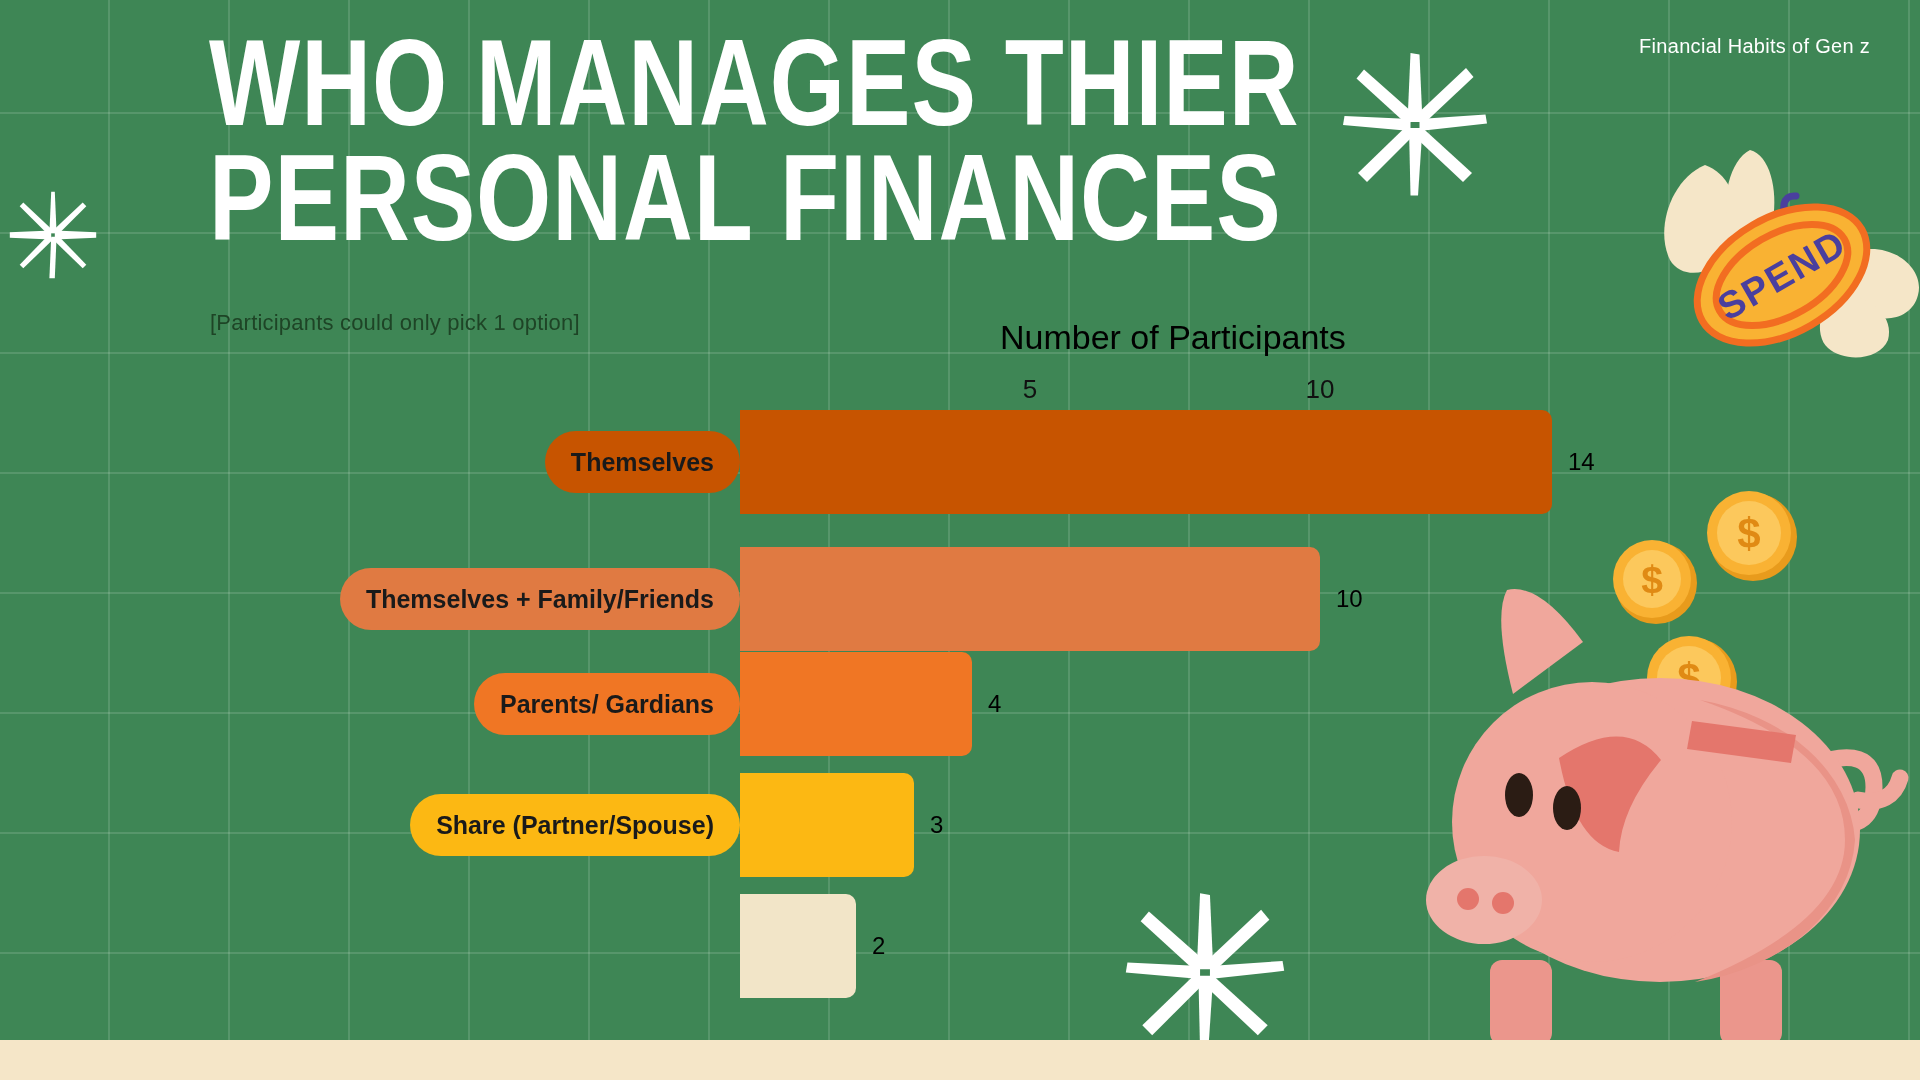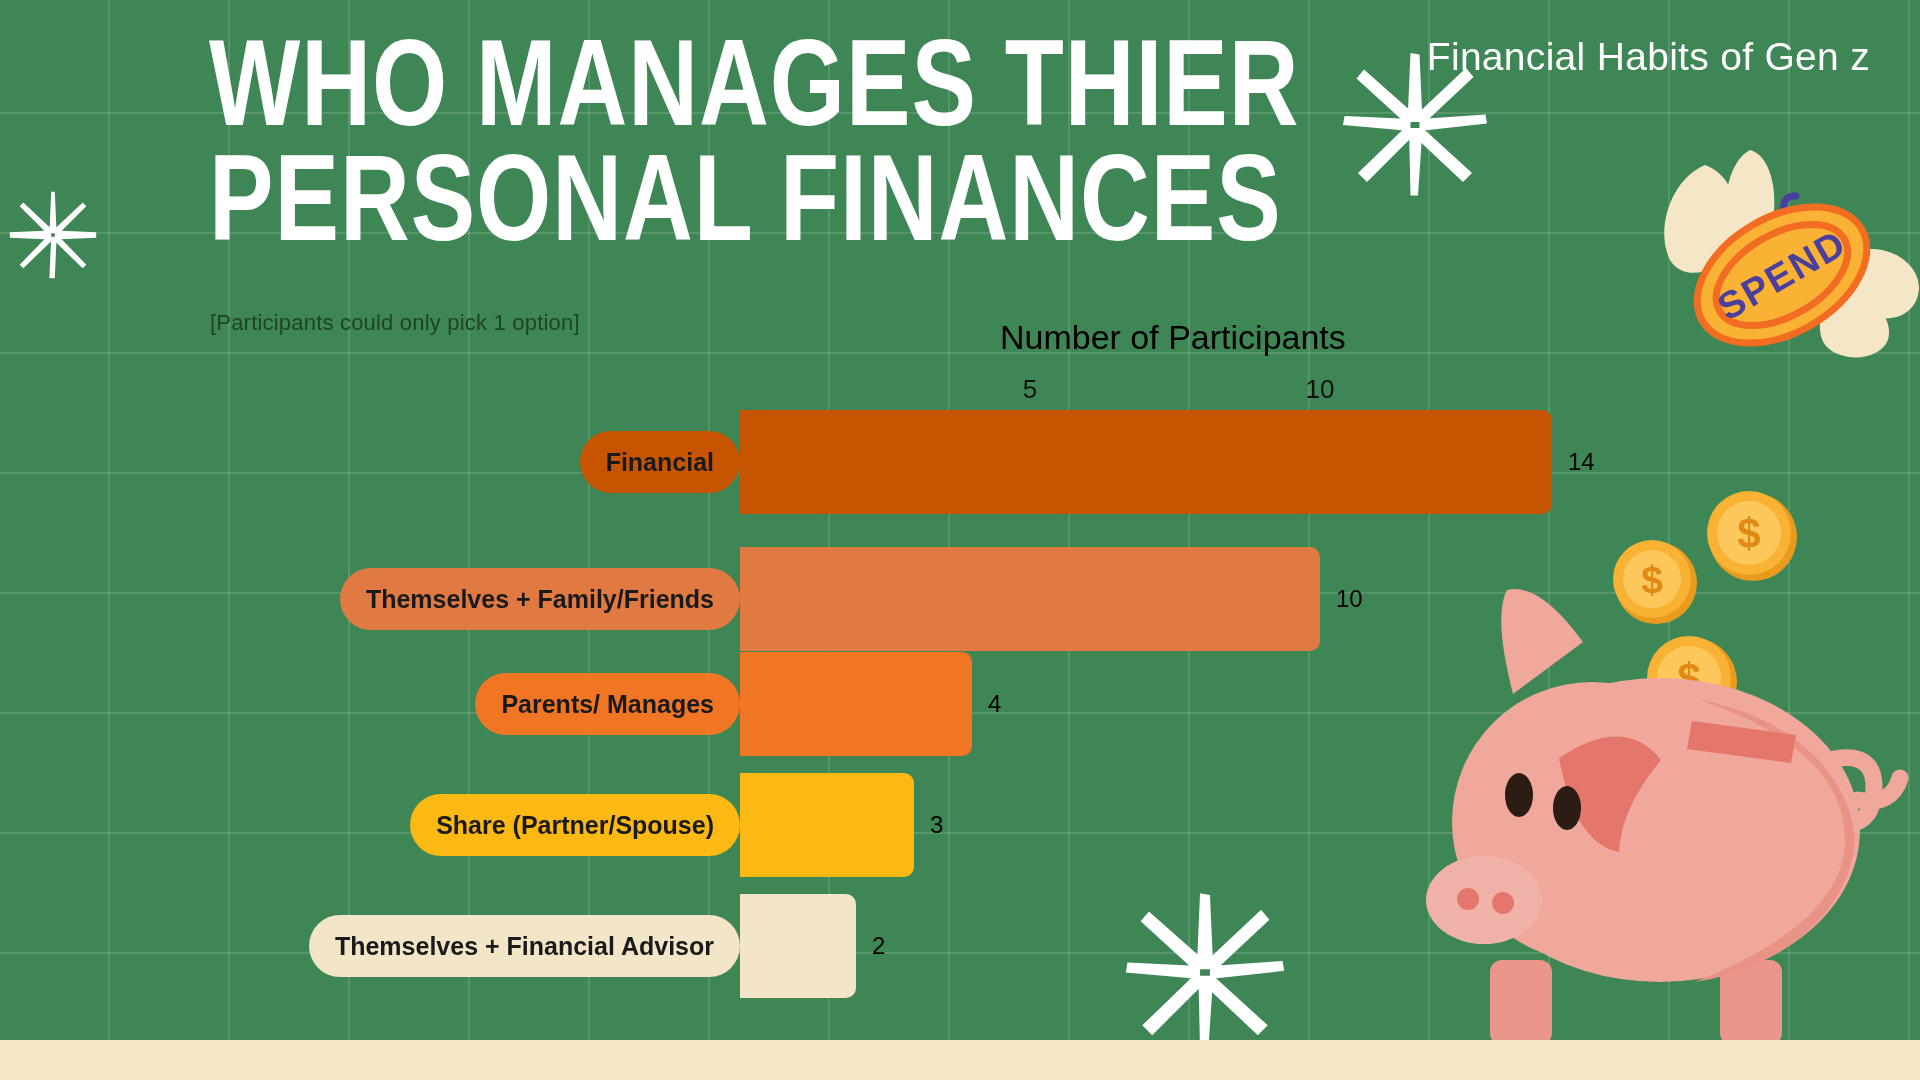--- a/index.html
+++ b/index.html
@@ -40,21 +40,21 @@
   #title div{ white-space:nowrap; }
   #subtitle{
     position:absolute; left:210px; top:310px;
     color:#1e4426;
     font-size:22px;
     letter-spacing:.2px;
   }
   #corner-tag{
     position:absolute; right:50px; top:35px;
     color:#ffffff;
-    font-size:39px;
+    font-size:20px;
     letter-spacing:.3px;
   }
   
   #chart{
     position:absolute;
     left:0; top:318px;
     width:1920px; height:680px;
   }
   #axis-title{
     position:absolute; left:1000px; top:0;
@@ -214,40 +214,39 @@
 <div id="corner-tag">Financial Habits of Gen z</div>
 
 <div id="chart">
   <div id="axis-title">Number of Participants</div>
   <div id="ticks">
       <div class="tick" style="left: 1030px;">5</div>
       <div class="tick" style="left: 1320px;">10</div>
     </div>
   <div id="rows">
       <div class="row" style="top: 92px; width: 1920px;">
-        <div class="pill" style="background: rgb(199, 84, 0); top: 21px;">Financial</div>
+        <div class="pill" style="background: rgb(199, 84, 0); top: 21px;">Themselves</div>
         <div class="bar" style="background: rgb(199, 84, 0); width: 812px;"></div>
         <div class="val" style="left: 1568px;">14</div>
       </div>
       <div class="row" style="top: 229px; width: 1920px;">
         <div class="pill" style="background: rgb(224, 122, 66); top: 21px;">Themselves + Family/Friends</div>
         <div class="bar" style="background: rgb(224, 122, 66); width: 580px;"></div>
         <div class="val" style="left: 1336px;">10</div>
       </div>
       <div class="row" style="top: 334px; width: 1920px;">
-        <div class="pill" style="background: rgb(240, 118, 36); top: 21px;">Parents/ Manages</div>
+        <div class="pill" style="background: rgb(240, 118, 36); top: 21px;">Parents/ Gardians</div>
         <div class="bar" style="background: rgb(240, 118, 36); width: 232px;"></div>
         <div class="val" style="left: 988px;">4</div>
       </div>
       <div class="row" style="top: 455px; width: 1920px;">
         <div class="pill" style="background: rgb(252, 184, 19); top: 21px;">Share (Partner/Spouse)</div>
         <div class="bar" style="background: rgb(252, 184, 19); width: 174px;"></div>
         <div class="val" style="left: 930px;">3</div>
       </div>
       <div class="row" style="top: 576px; width: 1920px;">
-        <div class="pill" style="background: rgb(242, 229, 200); top: 21px;">Themselves + Financial Advisor</div>
         <div class="bar" style="background: rgb(242, 229, 200); width: 116px;"></div>
         <div class="val" style="left: 872px;">2</div>
       </div>
     </div>
 </div>
 
 <div id="bottom-bar"></div>
 
 </body></html>

